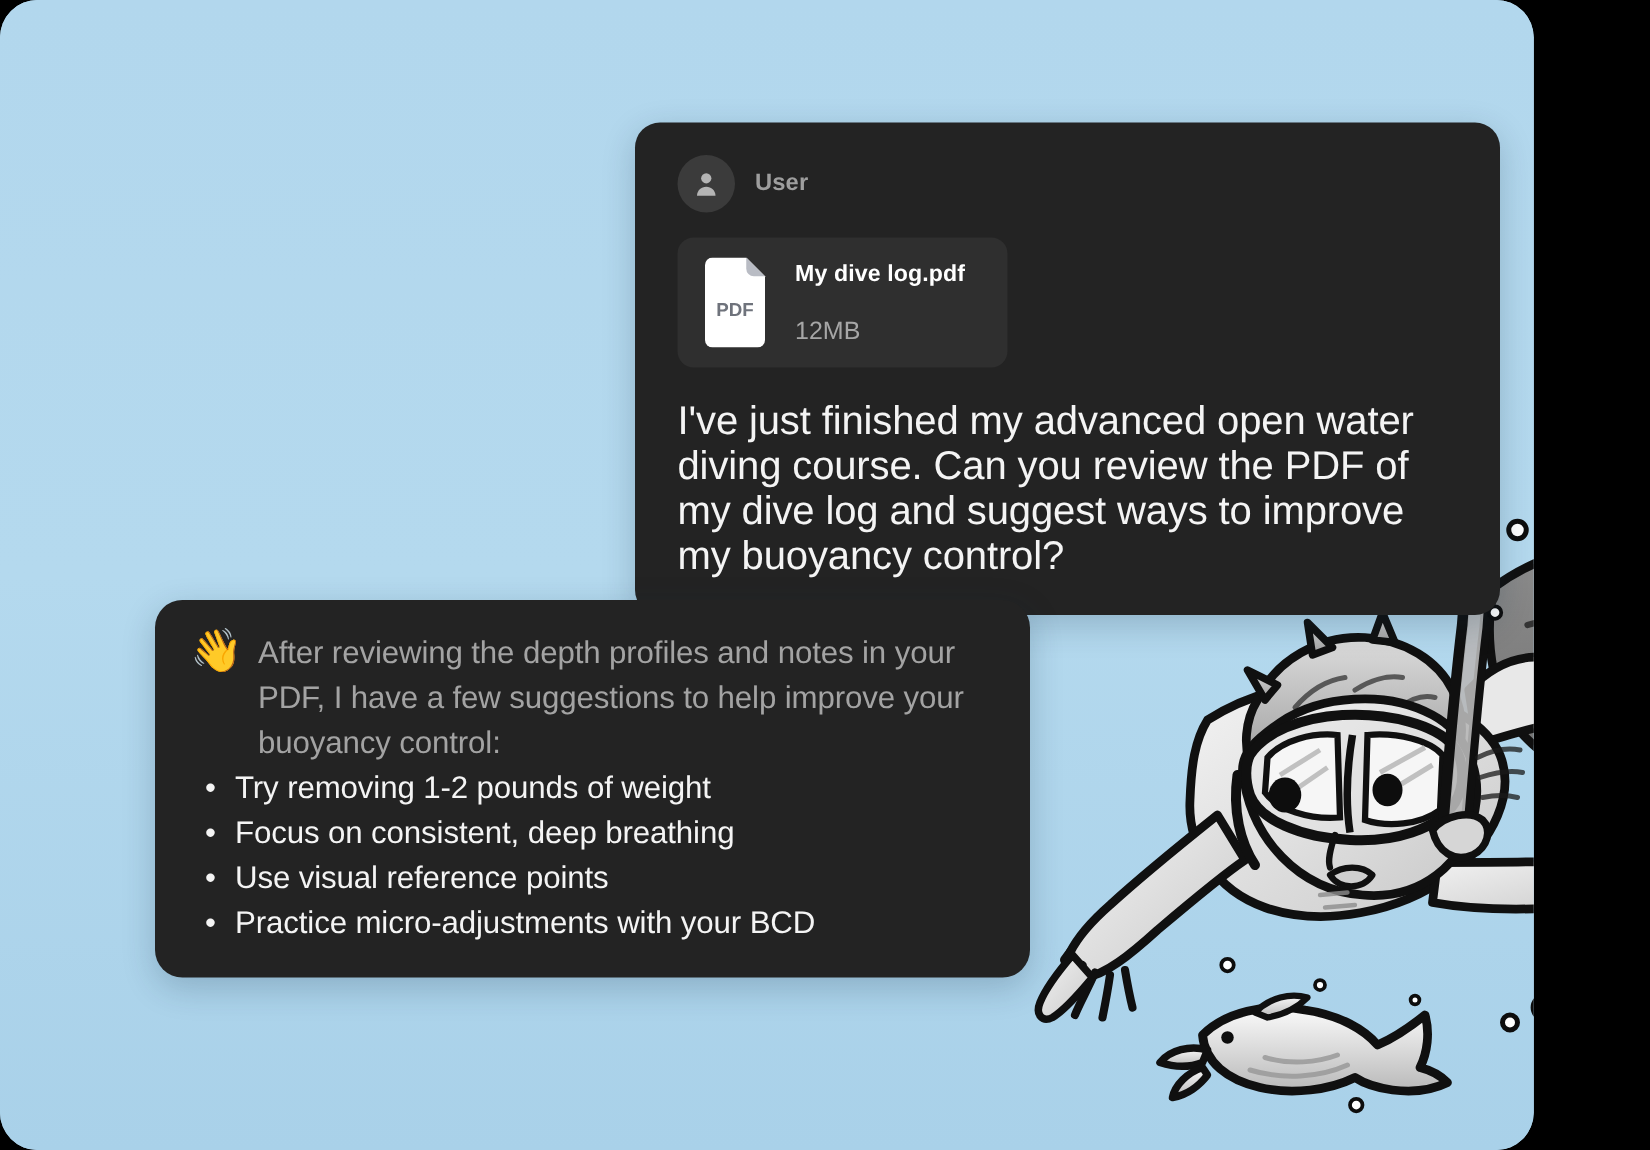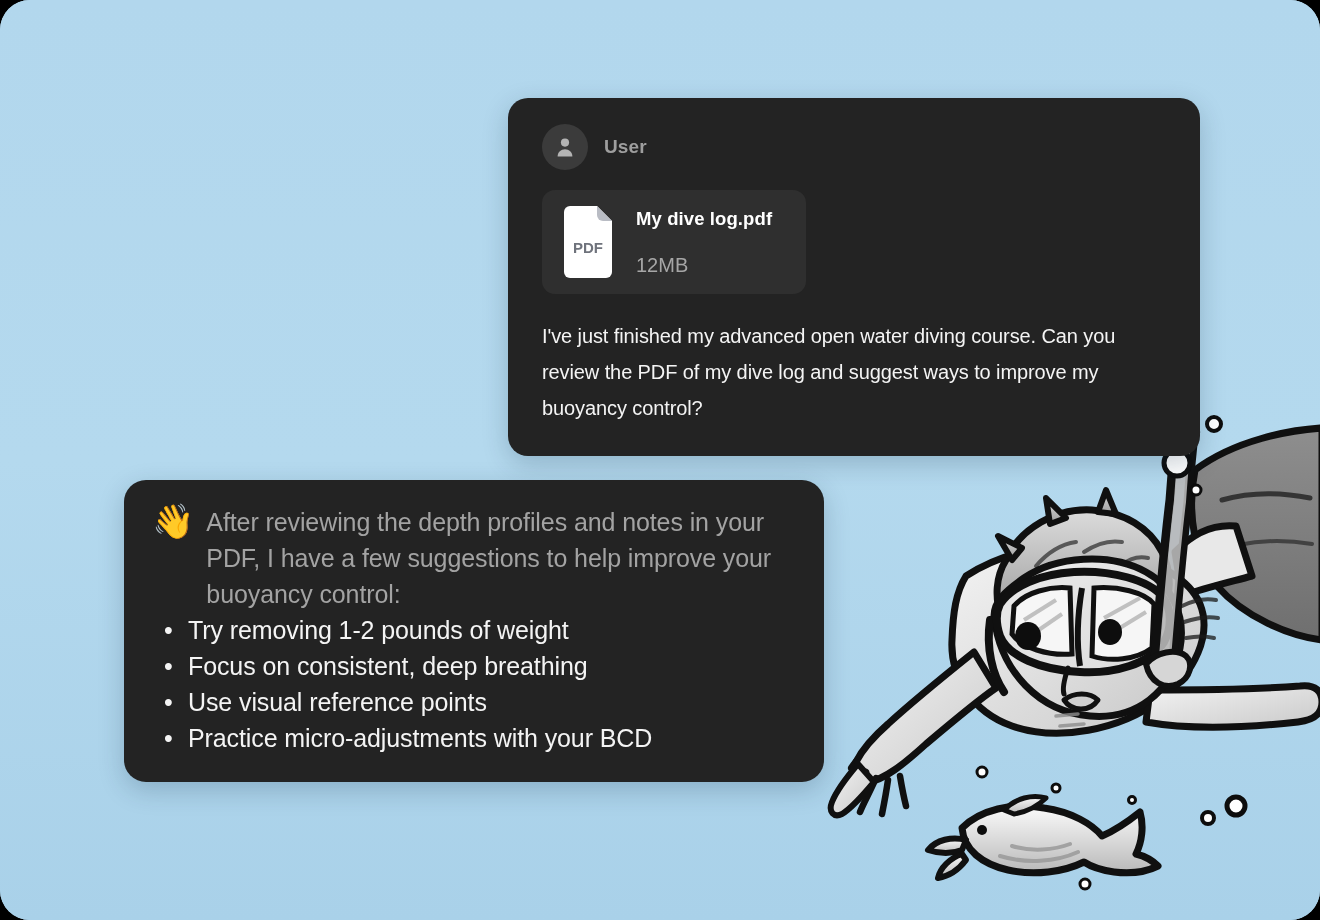--- a/index.html
+++ b/index.html
@@ -10,21 +10,21 @@
     overflow: hidden;
     background: #000;
   }
   body {
     font-family: "Liberation Sans", sans-serif;
     -webkit-font-smoothing: antialiased;
   }
 
   #stage {
     position: relative;
-    width: 1320px;
+    width: 1227px;
     height: 920px;
     border-radius: 30px;
     overflow: hidden;
     background: linear-gradient(180deg, #b0d6ec 0%, #b3d8ee 45%, #abd2ea 100%);
   }
 
   
   #illustration {
     position: absolute;
     inset: 0;
@@ -98,21 +98,21 @@
     letter-spacing: 0.1px;
     white-space: nowrap;
   }
   .file-size {
     color: #a6a6a6;
     font-size: 20px;
   }
 
   .msg-text {
     color: #f4f4f4;
-    font-size: 20px;
+    font-size: 32px;
     line-height: 36px;
     letter-spacing: -0.1px;
   }
 
   #assistant-bubble {
     left: 124px;
     top: 480px;
     width: 700px;
     padding: 24px 30px 26px 28px;
     box-sizing: border-box;

